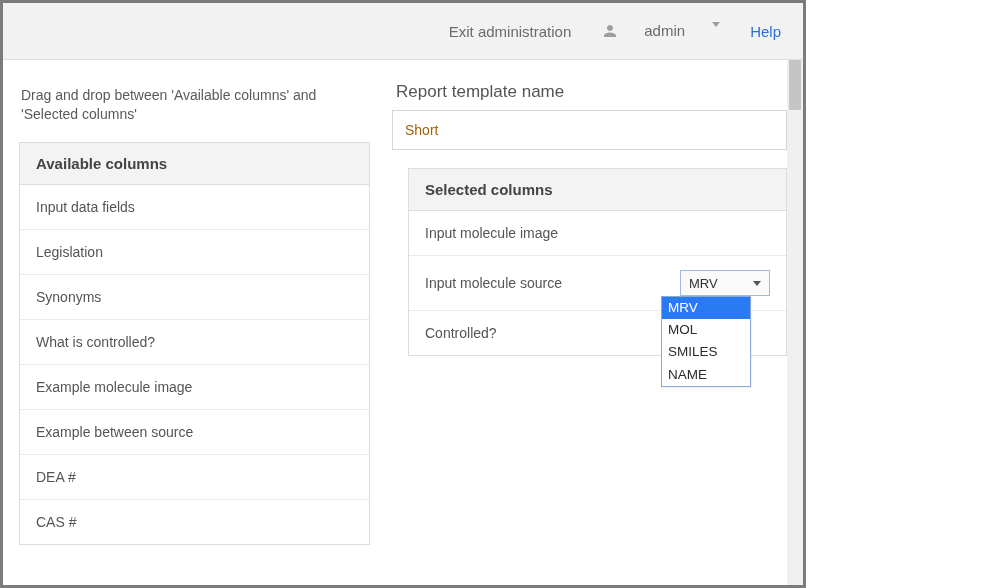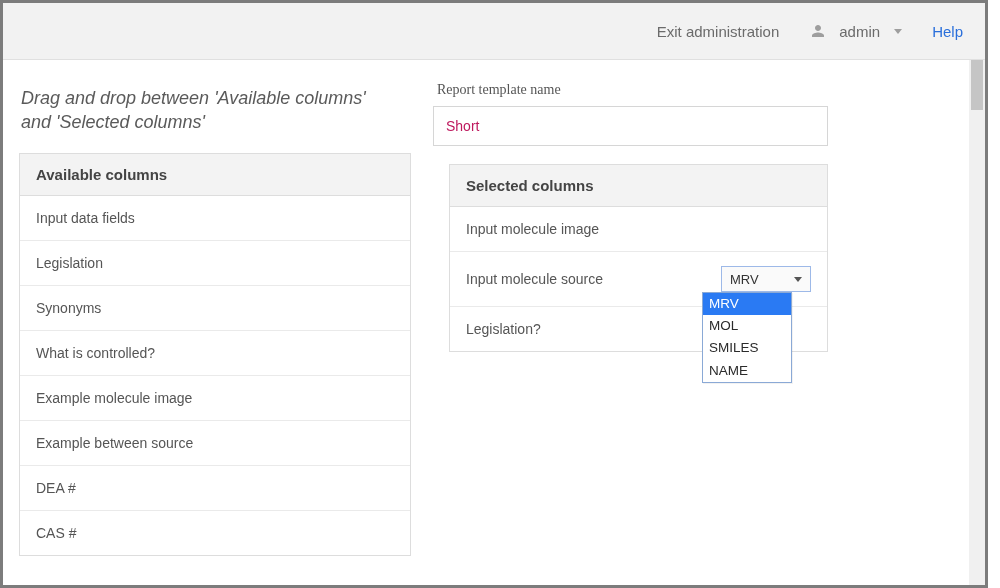--- a/index.html
+++ b/index.html
@@ -4,21 +4,21 @@
 <style>
   * { box-sizing: border-box; }
   html, body { margin: 0; padding: 0; }
   body {
     font-family: Arial, Helvetica, sans-serif;
     font-size: 14px;
     color: #4a4a4a;
     background: #fff;
   }
   .frame {
-    width: 988px;
+    width: 806px;
     height: 588px;
     border: 3px solid #7c7c7c;
     position: relative;
     background: #fff;
     overflow: hidden;
   }
   .topbar {
     height: 57px;
     width: 100%;
     background: #f2f2f2;
@@ -29,22 +29,21 @@
     padding-right: 22px;
     gap: 30px;
     font-size: 15px;
   }
   .topbar-link {
     color: #6b6b6b;
     cursor: pointer;
   }
   .user-area {
     display: flex;
-    align-items: center;
-    gap: 12px;
+    gap: 25px;
     color: #6b6b6b;
     cursor: pointer;
   }
   .user-area svg { fill: #9e9e9e; }
   .caret-down {
     width: 0; height: 0;
     border-left: 4px solid transparent;
     border-right: 4px solid transparent;
     border-top: 5px solid #9e9e9e;
     margin-left: 2px;
@@ -74,25 +73,24 @@
   }
   .col-left {
     width: 408px;
   }
   .col-right {
     flex: 0 0 395px;
     width: 395px;
   }
 
   .instruction {
-    font-style: italic;
     color: #5a5a5a;
     padding: 26px 18px 18px 18px;
     line-height: 1.35;
-    font-size: 18px;
+    font-size: 14px;
   }
 
   .panel {
     border: 1px solid #ddd;
     margin-left: 16px;
   }
   .panel-header {
     background: #f3f3f3;
     border-bottom: 1px solid #ddd;
     padding: 12px 16px;
@@ -107,31 +105,30 @@
     font-size: 14px;
     cursor: move;
     display: flex;
     align-items: center;
     justify-content: space-between;
   }
   .panel .panel-row:last-child { border-bottom: none; }
 
   .template-label {
     color: #555;
-    font-size: 14px;
+    font-size: 17px;
     padding: 22px 4px 8px 4px;
-    font-family: Liberation Serif, serif;
   }
   .template-input {
     width: 100%;
     height: 40px;
     border: 1px solid #d6d6d6;
     padding: 0 12px;
     font-size: 14px;
-    color: #be185d;
+    color: #a16207;
     outline: none;
     margin-bottom: 18px;
   }
 
   .select-wrap {
     position: relative;
     padding-left: 19px;
   }
   .select-box {
     width: 90px;
@@ -233,20 +230,20 @@
               </div>
               <div class="dropdown-list">
                 <div class="dropdown-option selected">MRV</div>
                 <div class="dropdown-option">MOL</div>
                 <div class="dropdown-option">SMILES</div>
                 <div class="dropdown-option">NAME</div>
               </div>
             </div>
           </div>
           <div class="panel-row">
-            <span>Legislation?</span>
+            <span>Controlled?</span>
           </div>
         </div>
     </div>
 
   </div>
 
 </div>
 
 </body></html>

